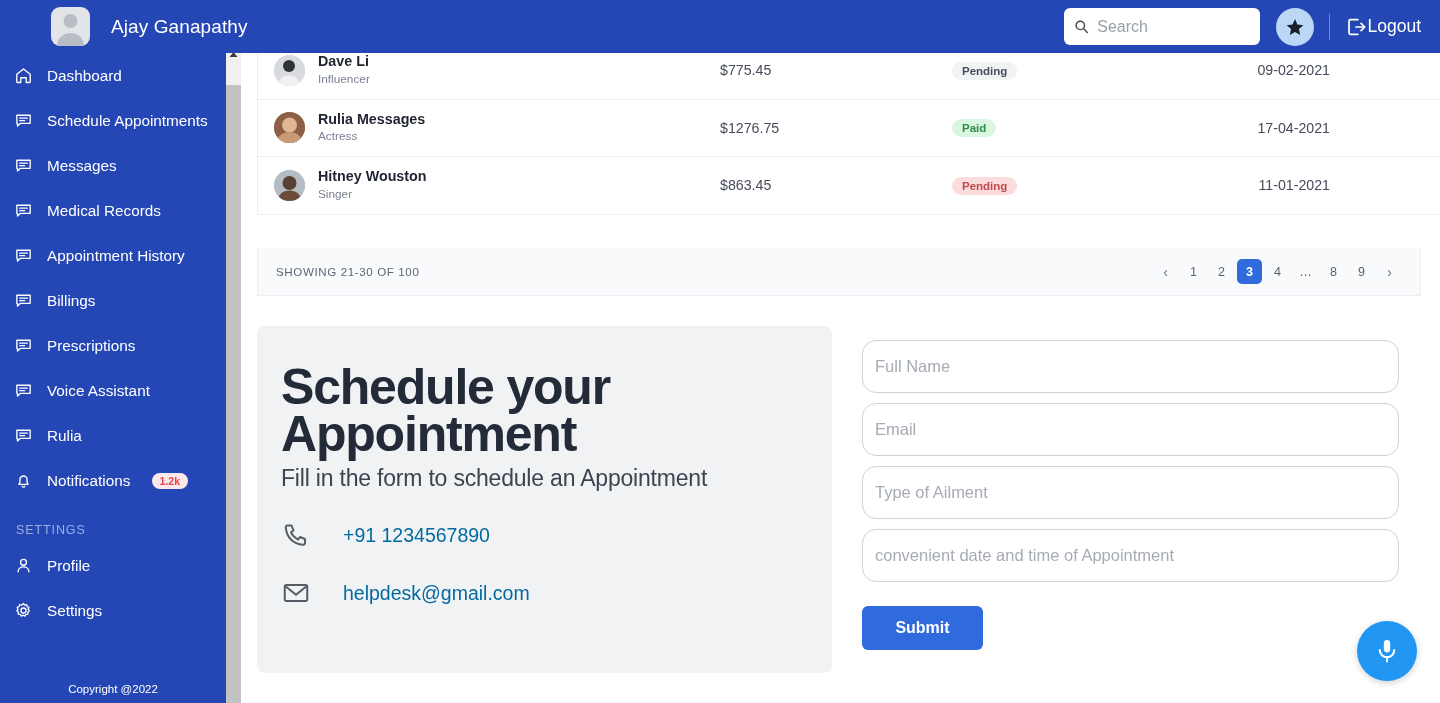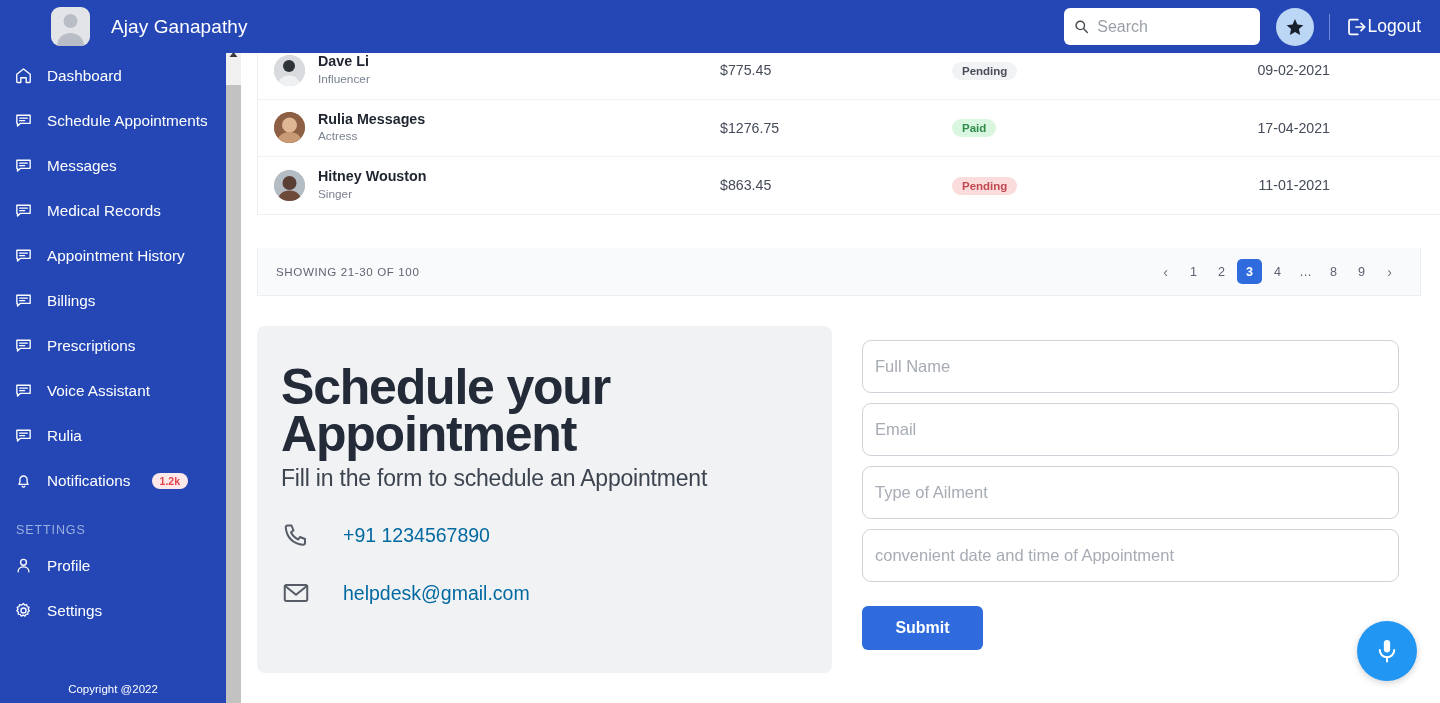--- a/index.html
+++ b/index.html
@@ -175,21 +175,21 @@
   .sub {
     font-size: 23px; color: #3c4450; margin-top: 8px; letter-spacing: -.2px;
   }
   .contact { display: flex; align-items: center; margin-top: 28px; }
   .contact .cic { width: 38px; flex: none; display: flex; }
   .contact .ctx { font-size: 19.5px; color: #0369a1; margin-left: 24px; }
 
   .appt-right { position: absolute; left: 621px; top: 340px; width: 537px; }
   .field {
     width: 537px; height: 53px; border: 1px solid #cfd2d8;
-    border-radius: 9px; background: #fff; margin-bottom: 10px;
+    border-radius: 14px; background: #fff; margin-bottom: 10px;
     display: flex; align-items: center; padding: 0 12px;
   }
   .field input {
     width: 100%; border: none; outline: none; background: transparent;
     font-size: 16.5px; font-family: "Liberation Sans", sans-serif; color: #2b303b;
   }
   .field input::placeholder { color: #a6abb4; }
   .submit-btn {
     margin-top: 14px; width: 121px; height: 44px;
     background: #2f6bdc; color: #fff; border: none; border-radius: 6px;

